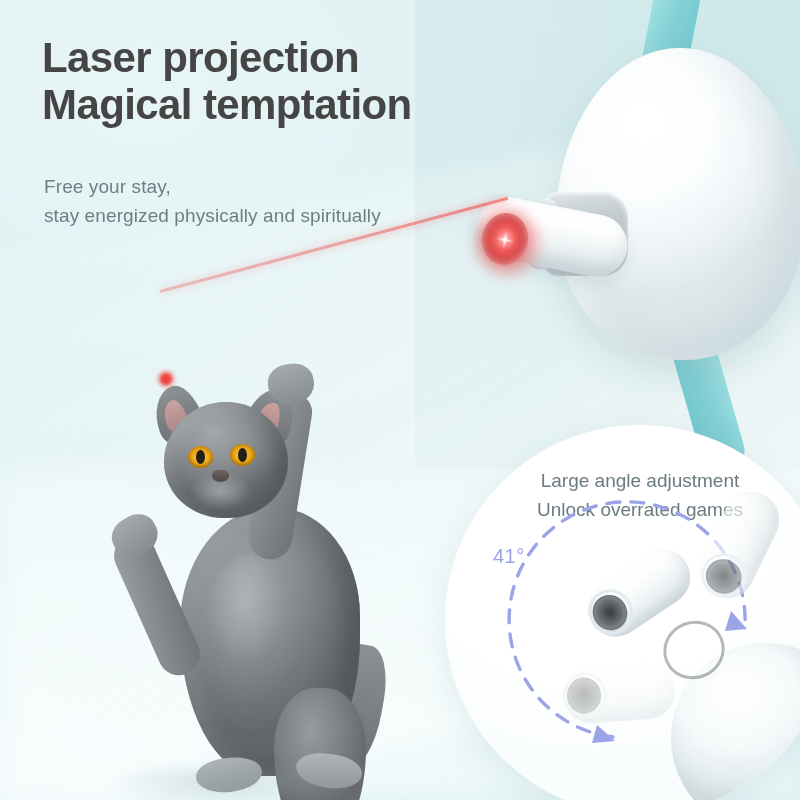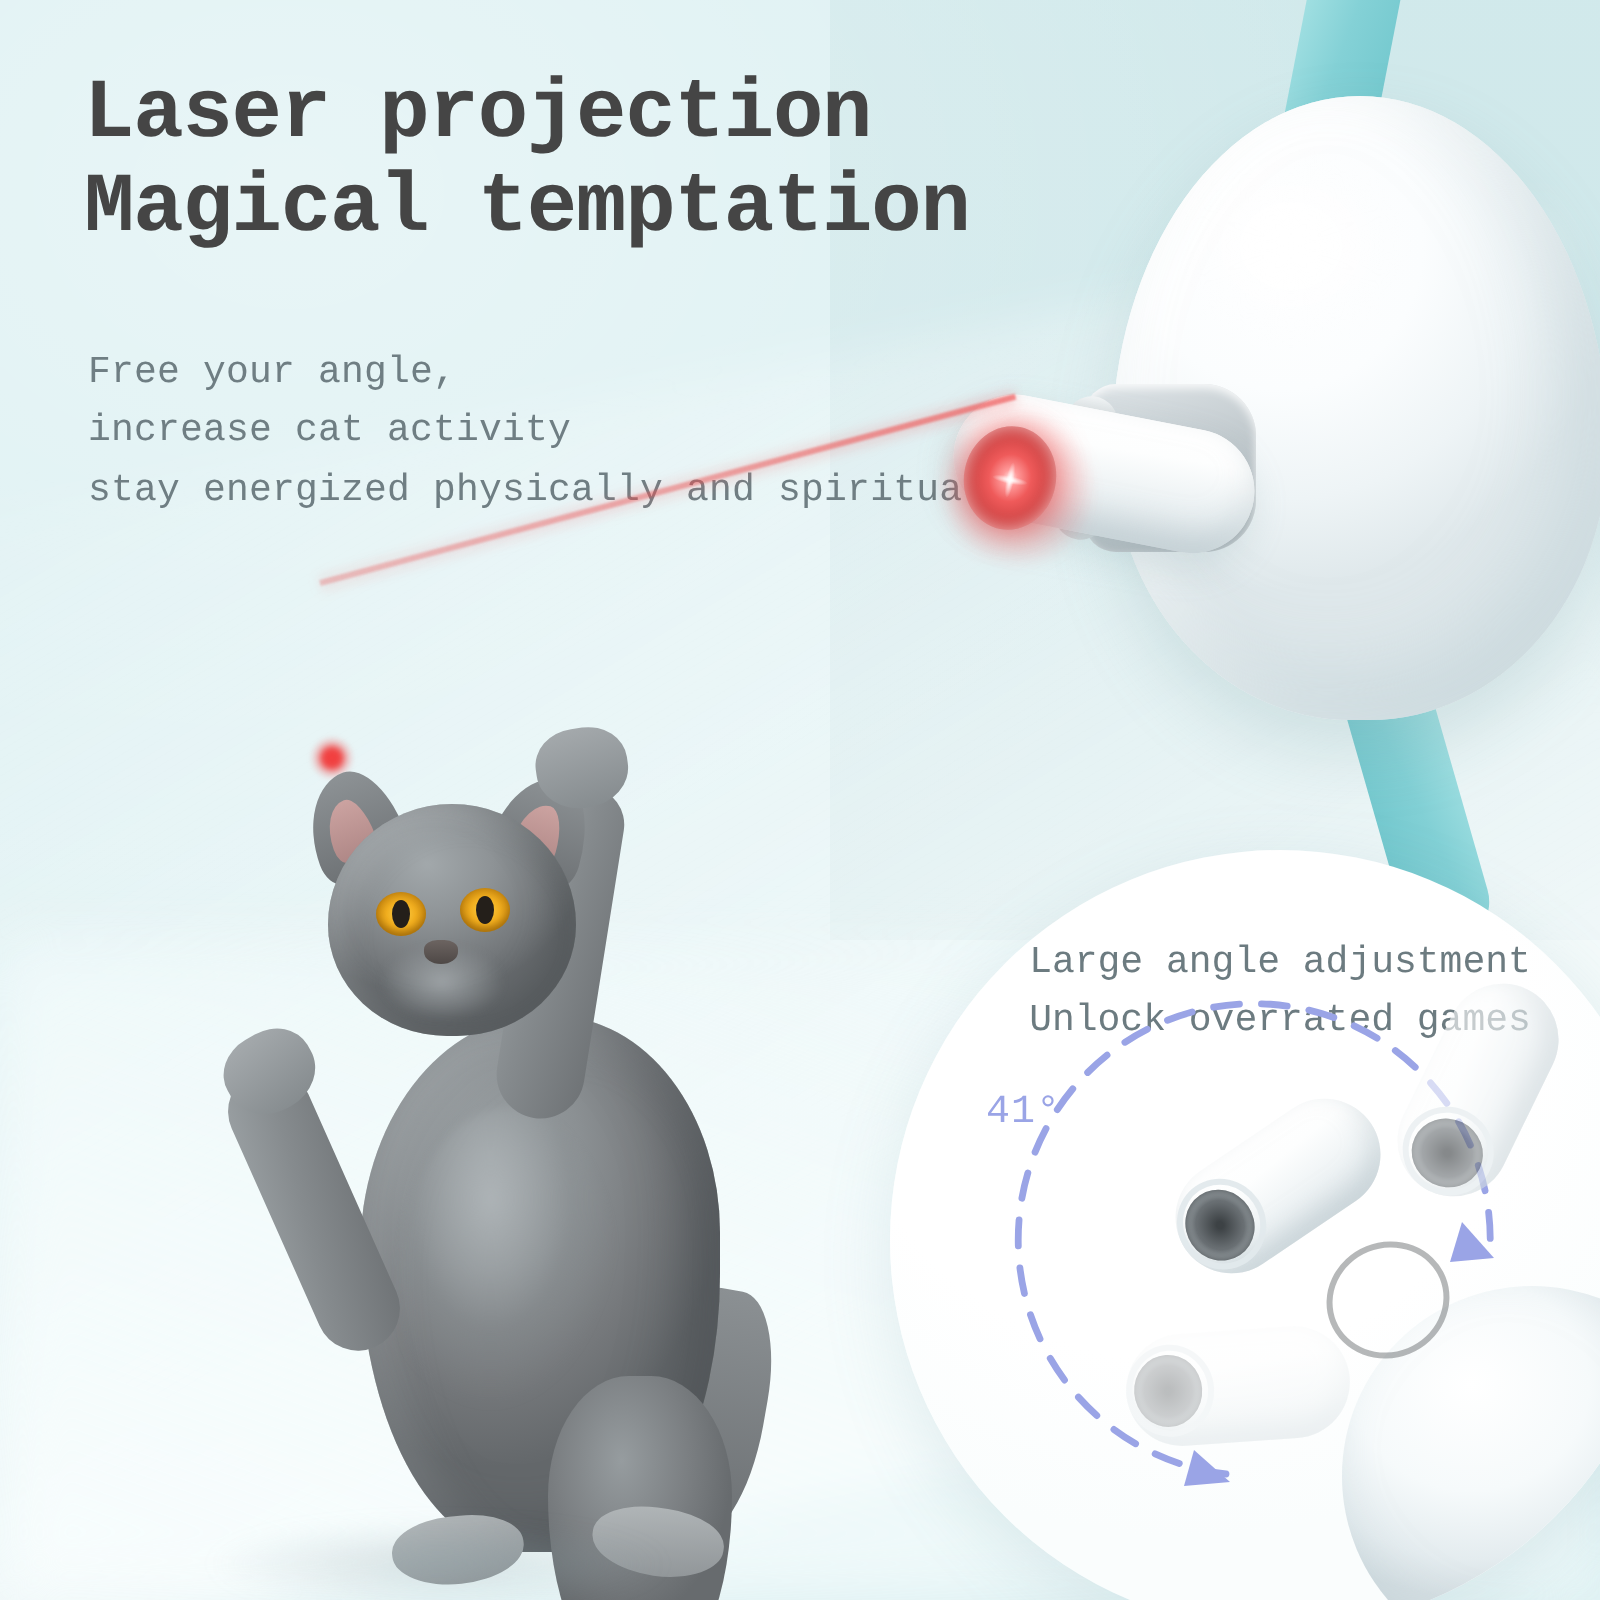--- a/index.html
+++ b/index.html
@@ -2,21 +2,21 @@
 <html><head>
 <meta charset="utf-8">
 <title>Laser projection product banner</title>
 <style>
   html,body{margin:0;padding:0;}
   body{
     width:800px;height:800px;overflow:hidden;
     font-family:"Liberation Sans","DejaVu Sans",sans-serif;
     background:#dcf0f2;
   }
-  #stage{position:relative;width:800px;height:800px;overflow:hidden;background:#bef264;font-family:Liberation Mono, monospace;}
+  #stage{position:relative;width:800px;height:800px;overflow:hidden;background:#bef264;}
 
   
   .bg-base{position:absolute;inset:0;background:#dcf0f2;}
   .bg-right-panel{
     position:absolute;left:415px;top:0;width:385px;height:470px;
     background:linear-gradient(180deg,#cfe8ea 0%,#cde6e9 60%,#cfe7e9 100%);
     opacity:.85;
   }
   .bg-floor{
     position:absolute;left:-60px;bottom:-40px;width:960px;height:560px;
@@ -295,22 +295,21 @@
   <div class="bg-floor"></div>
   <div class="bg-floor2"></div>
   <div class="bg-vignette"></div>
 
   <div class="headline">
     <span class="hl-line">Laser projection</span>
     <span class="hl-line">Magical temptation</span>
   </div>
 
   <div class="subhead">
-    <span class="sub-line">Free your angle,</span>
-    <span class="sub-line">increase cat activity</span>
+    <span class="sub-line">Free your stay,</span>
     <span class="sub-line">stay energized physically and spiritually</span>
   </div>
 
   <div class="device">
     <div class="leg leg-top"></div>
     <div class="leg leg-bottom"></div>
     <div class="body-egg"></div>
     <div class="hinge"></div>
     <div class="hinge-ring"></div>
     <div class="barrel"></div>

